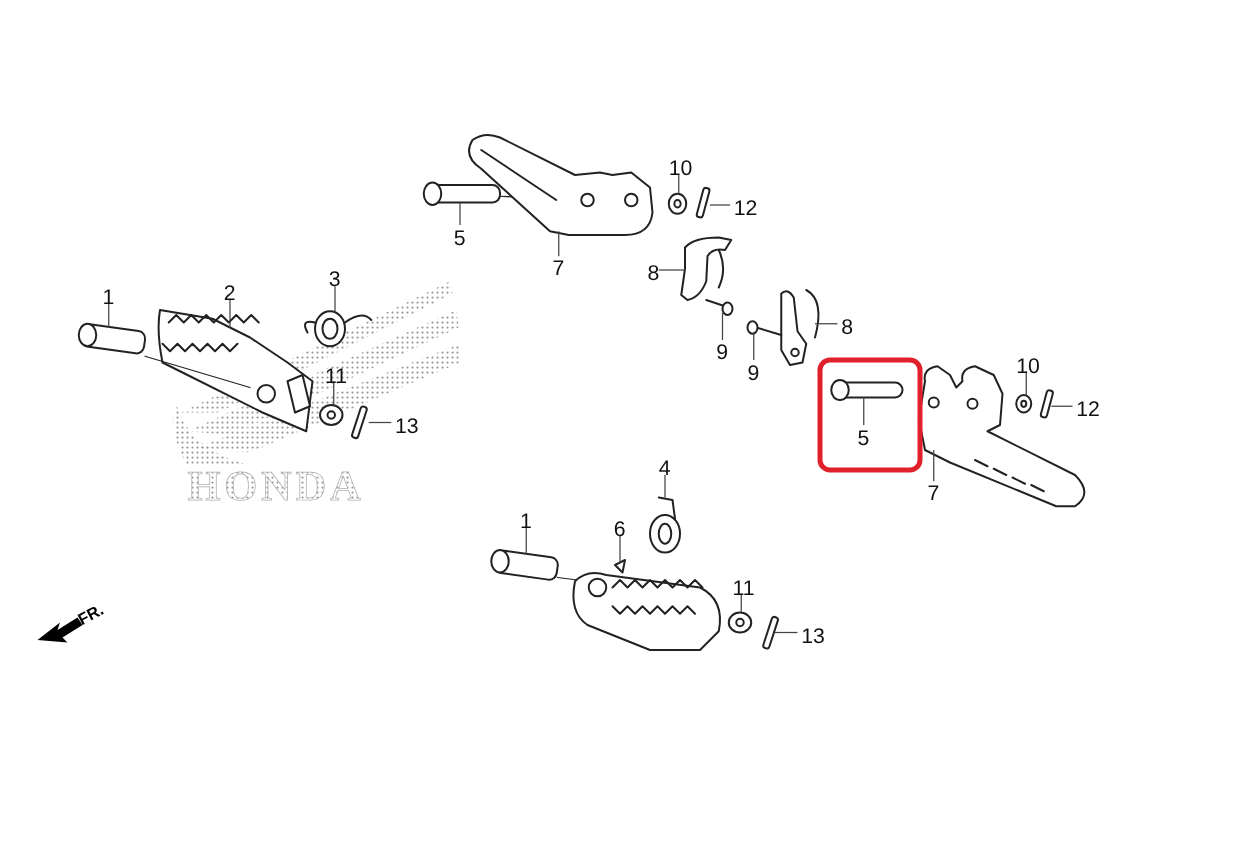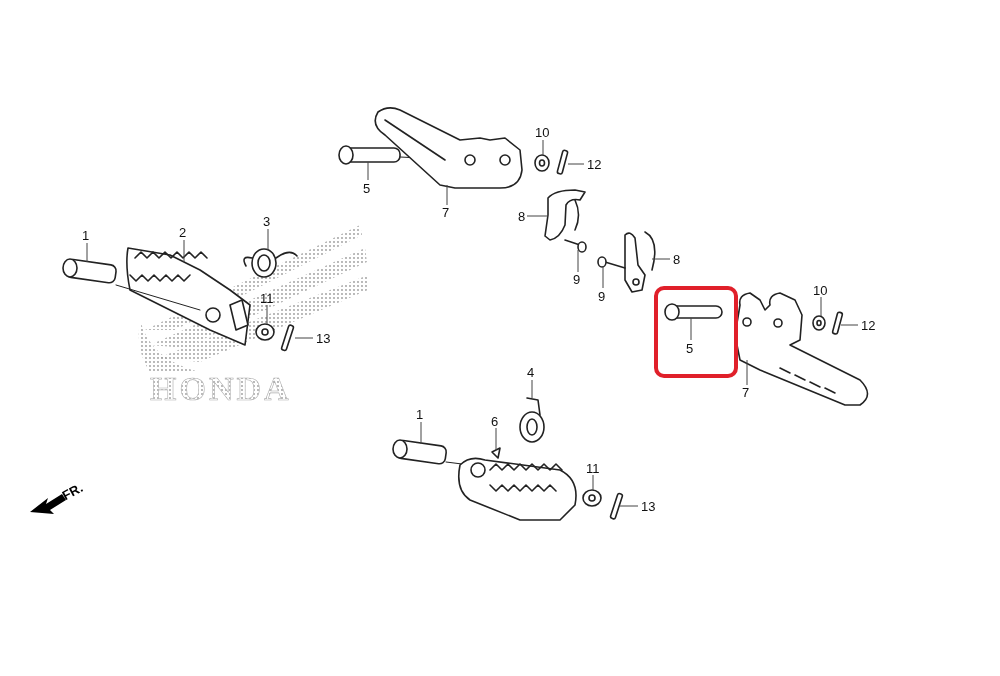--- a/index.html
+++ b/index.html
@@ -1,19 +1,19 @@
 <!DOCTYPE html>
 <html><head>
 <meta charset="utf-8">
 <style>
   html, body { margin: 0; padding: 0; background: #ffffff; }
   body { width: 1000px; height: 676px; position: relative; overflow: hidden;
          font-family: "Liberation Sans", sans-serif; }
   #canvas { position: absolute; left: 0; top: 0; width: 1000px; height: 676px; }
-  .label { position: absolute; font-size: 13px; color: #111; line-height: 1; }
+  .label { position: absolute; font-size: 17px; color: #111; line-height: 1; }
   .highlight { position: absolute; border: 4px solid #e0202a; border-radius: 10px; box-sizing: border-box; }
   .fr { position: absolute; font-size: 13px; font-weight: bold; color: #000; transform: rotate(-28deg); }
 </style>
 </head>
 <body>
 
 <div id="canvas">
   <svg width="1000" height="676" viewBox="0 0 1000 676" xmlns="http://www.w3.org/2000/svg">
     <defs>
       <pattern id="dots" width="4" height="4" patternUnits="userSpaceOnUse">

